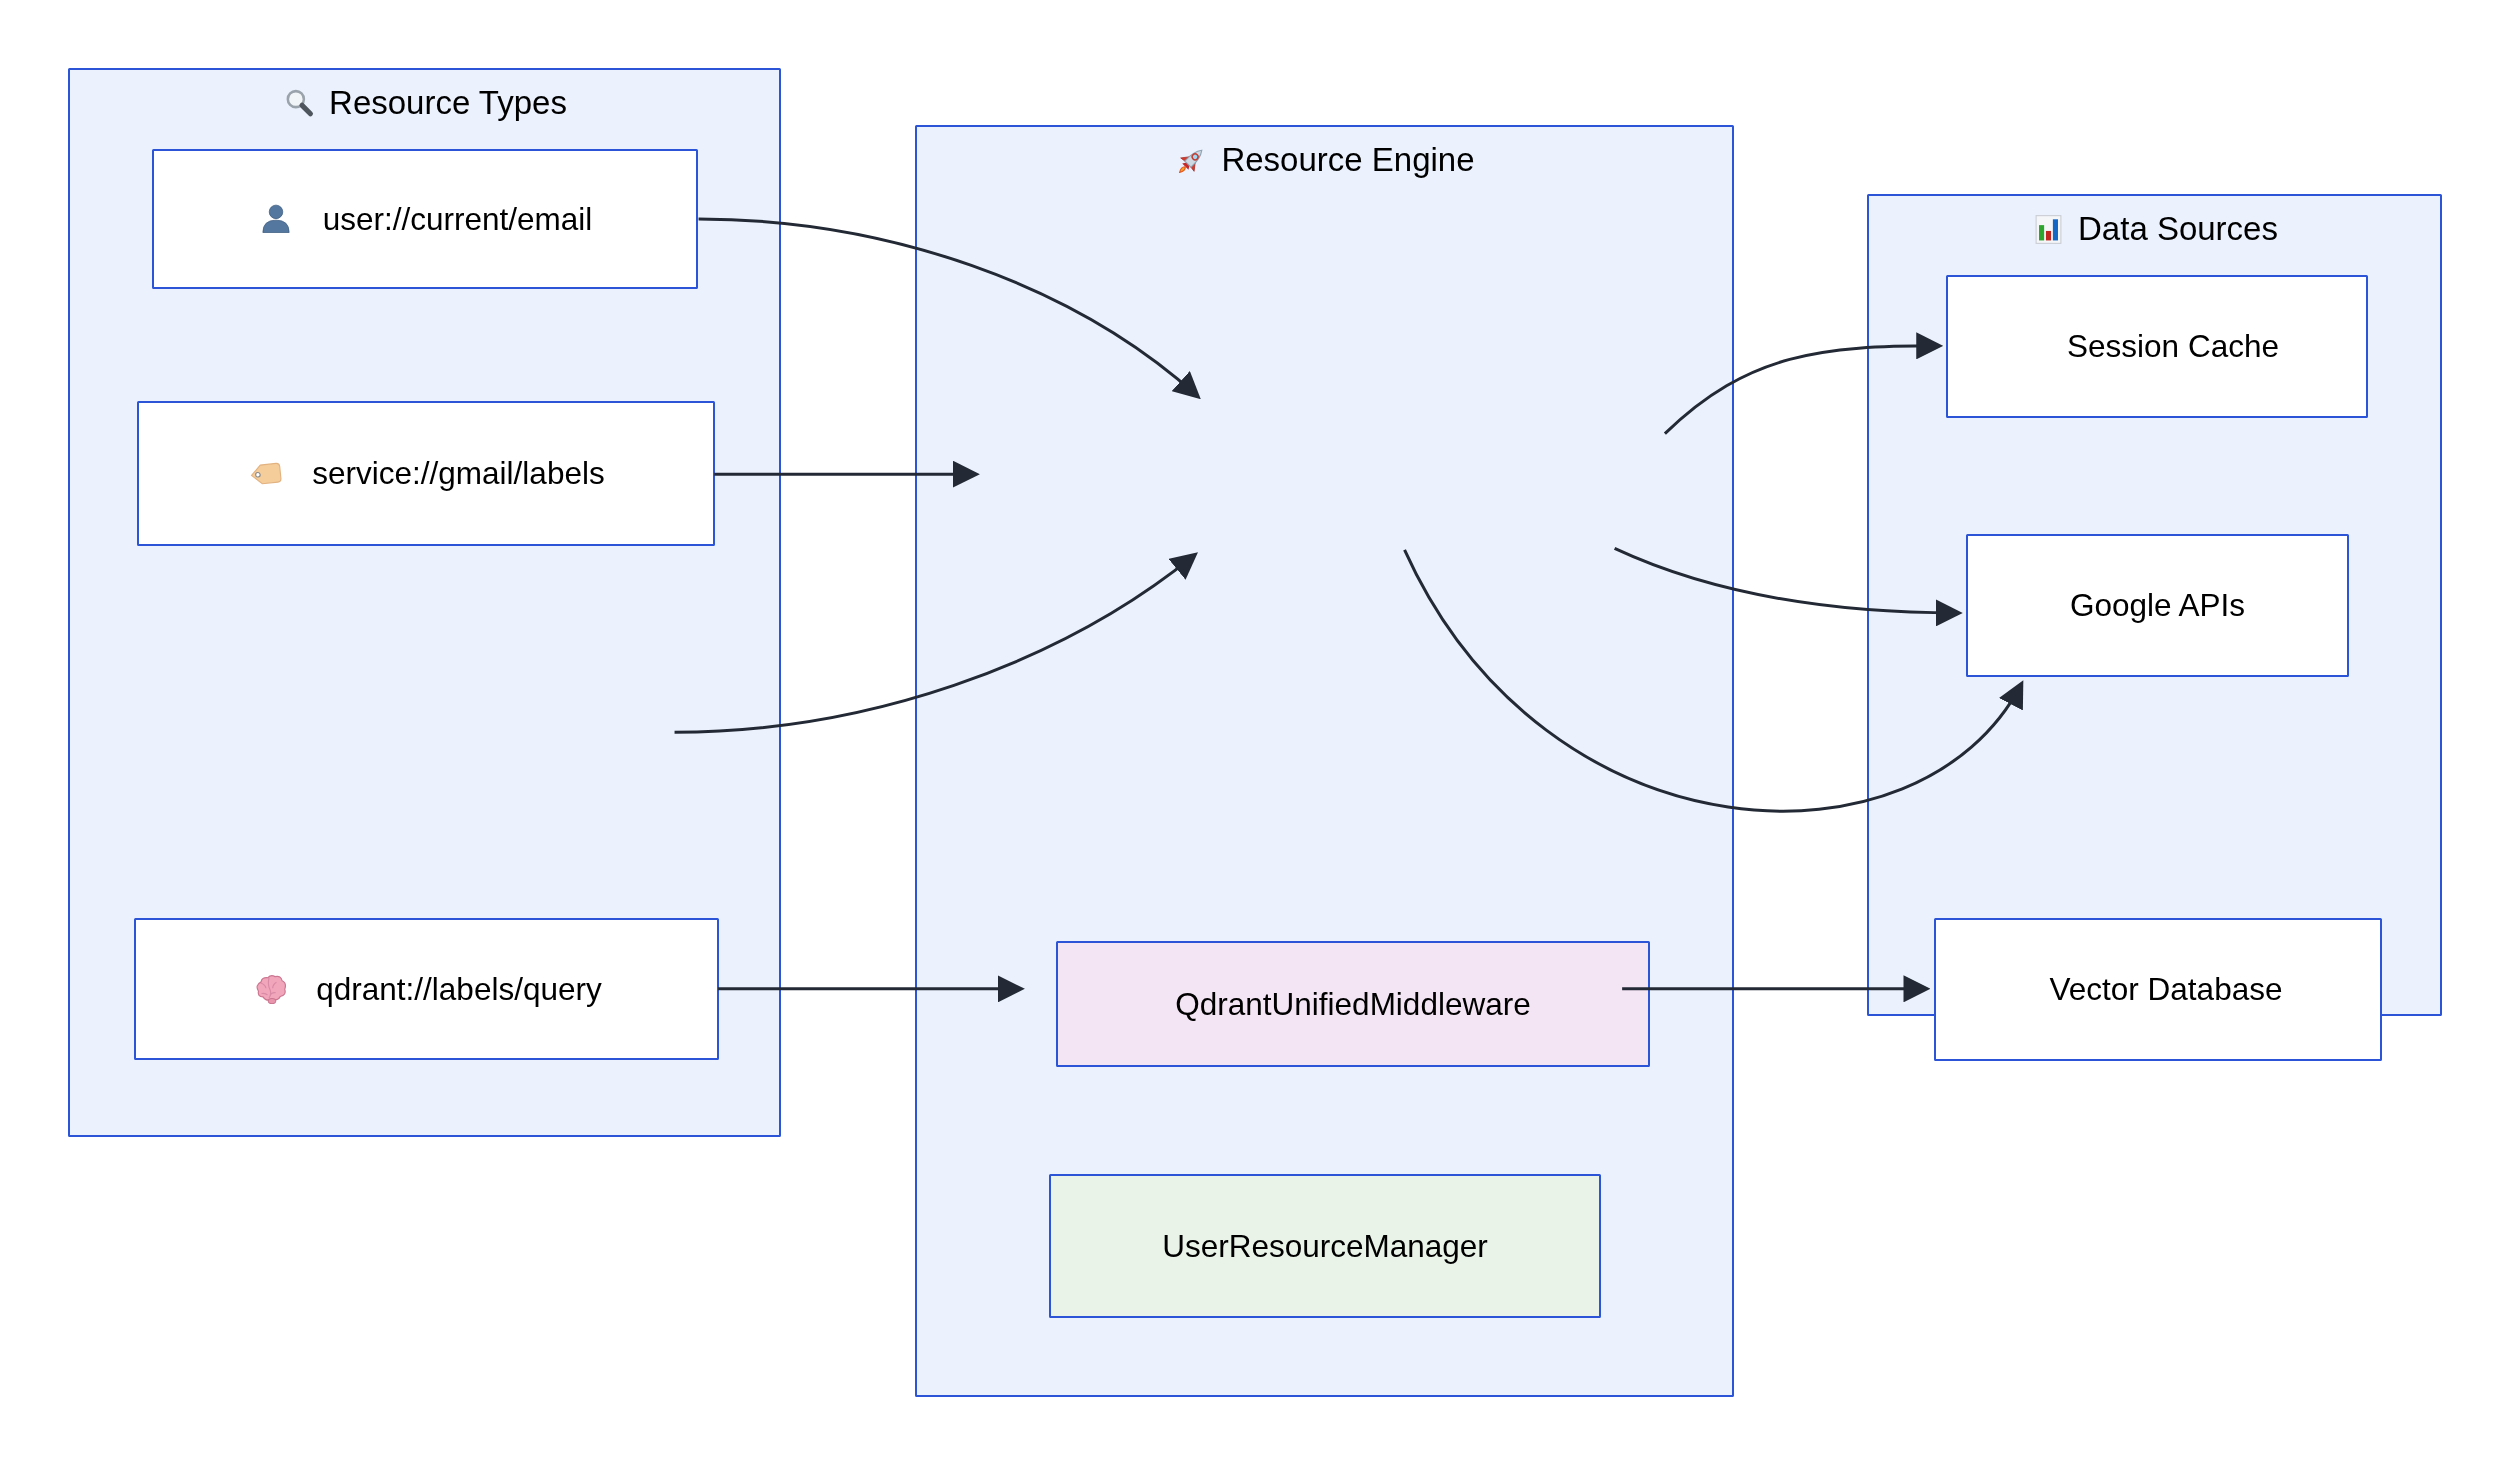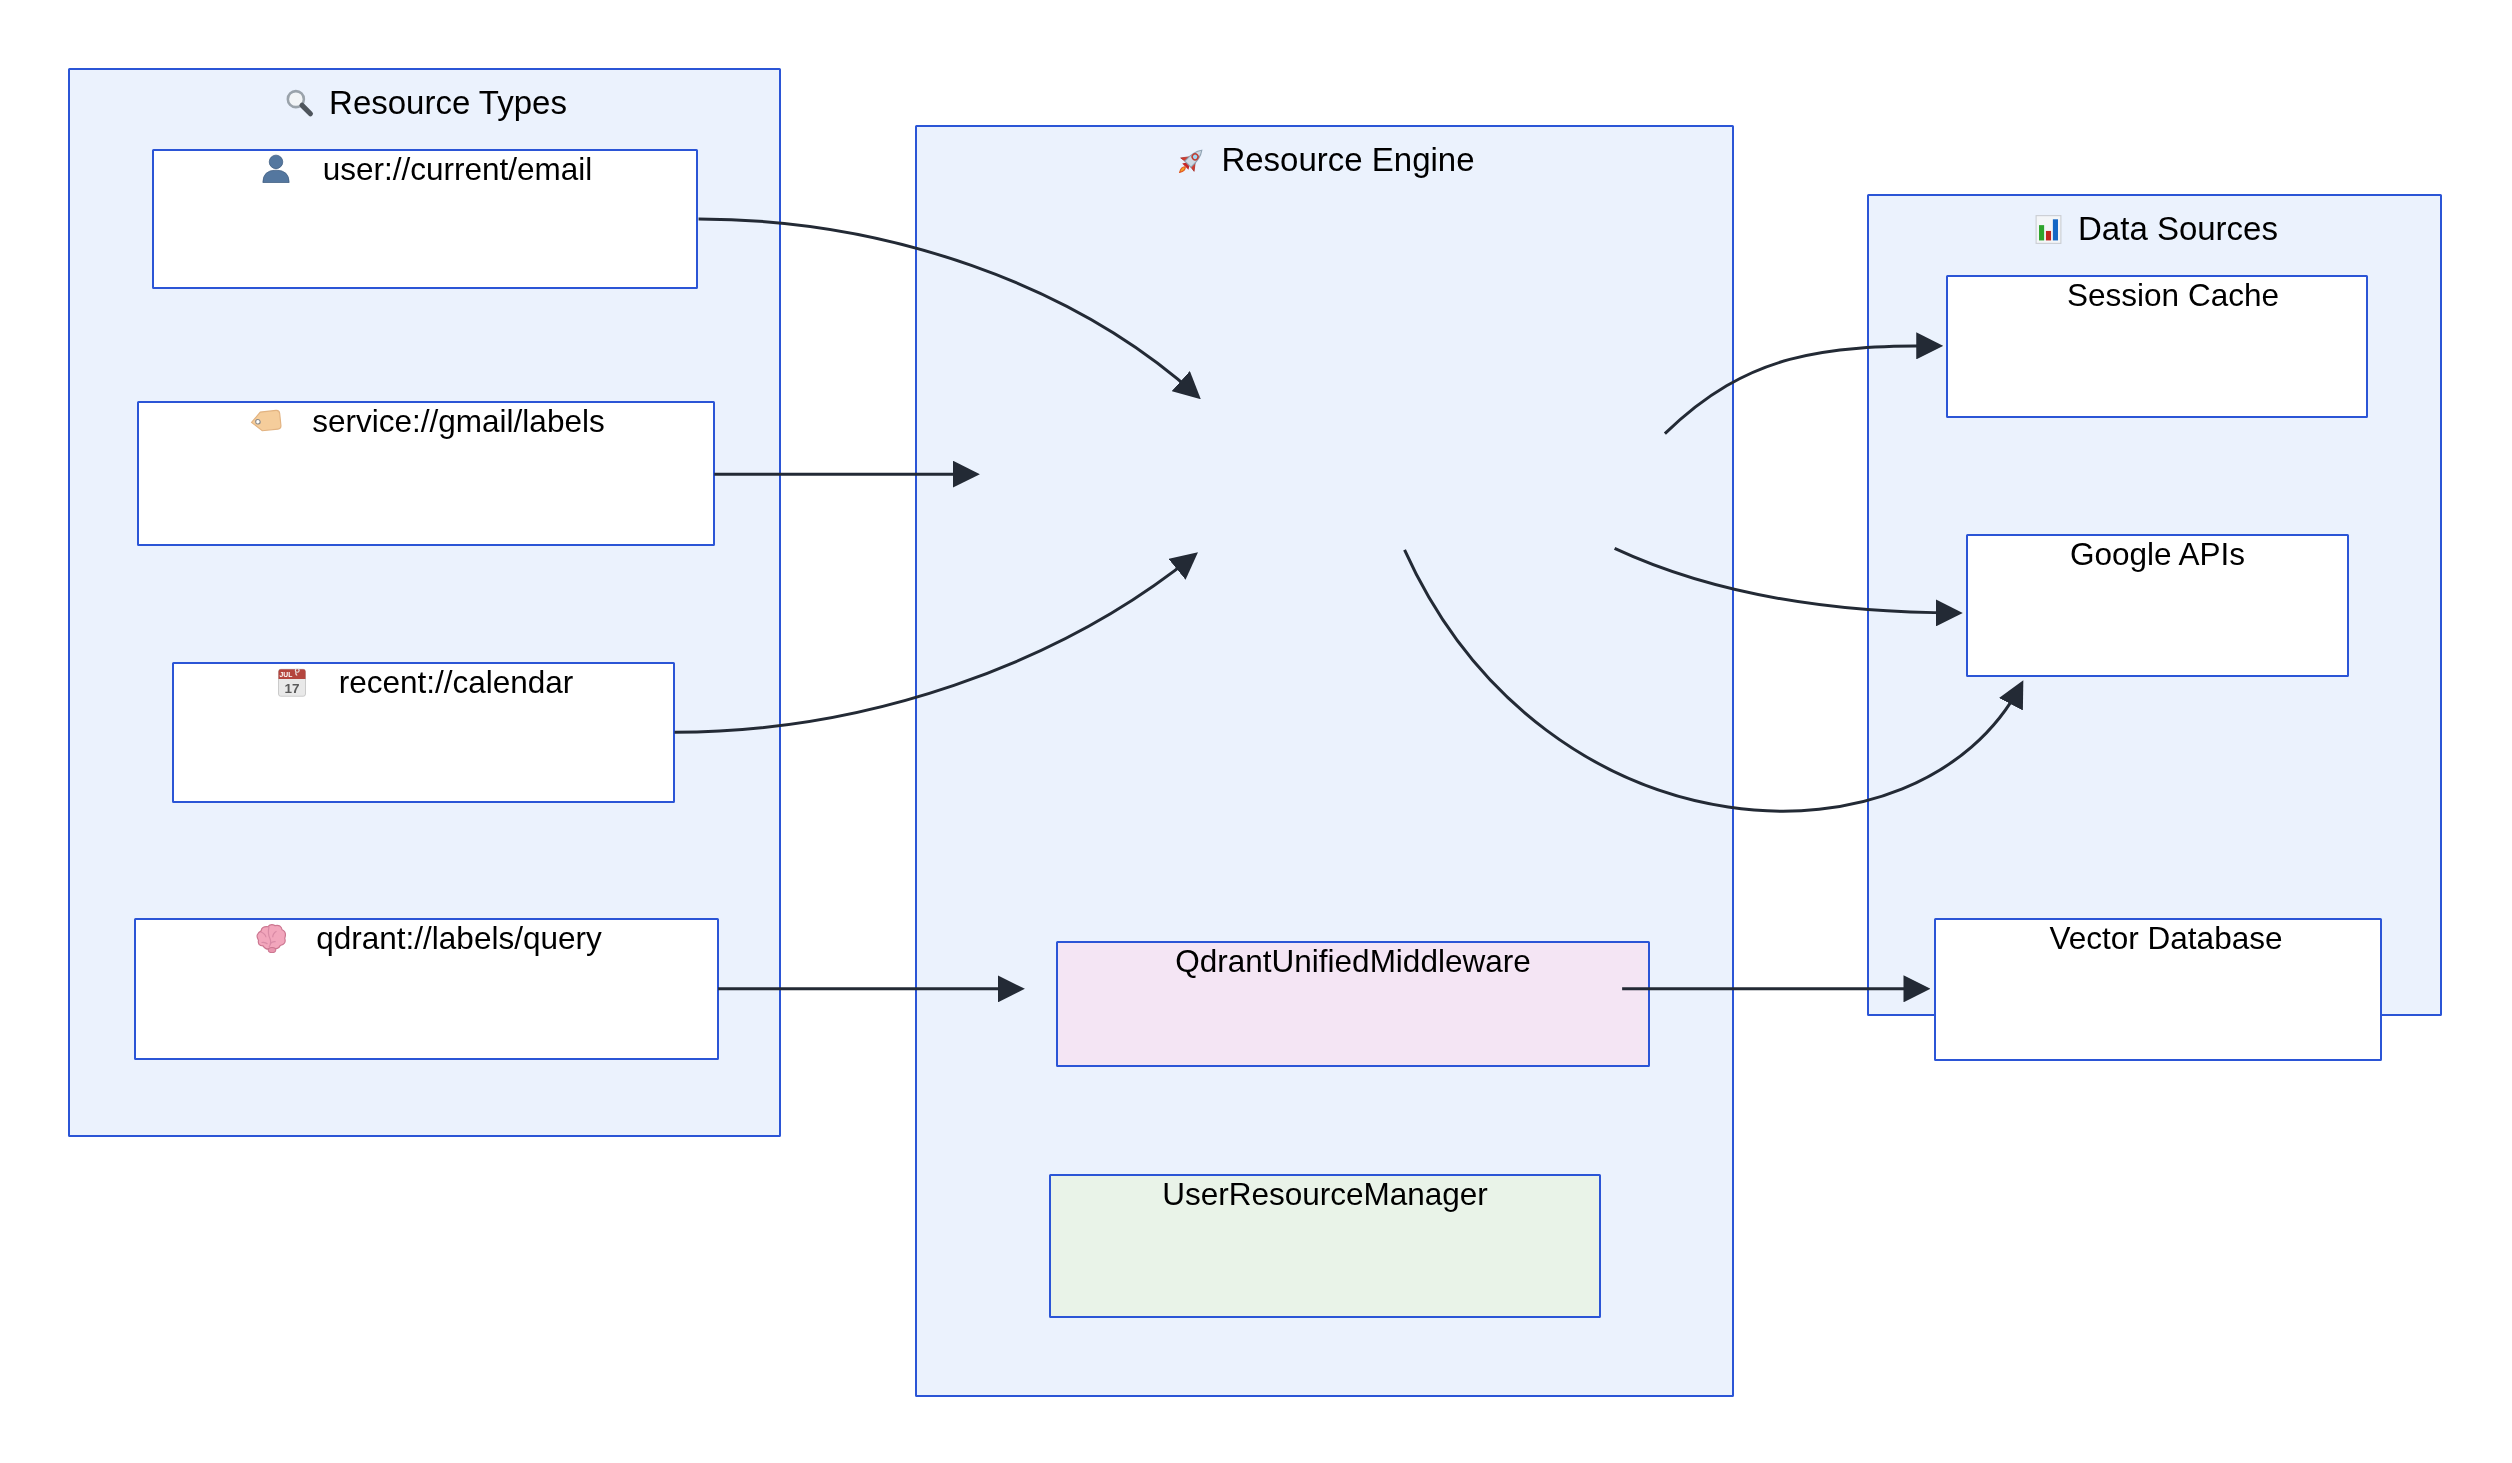--- a/index.html
+++ b/index.html
@@ -39,21 +39,21 @@
     white-space: nowrap;
   }
   .cluster-title svg { display: block; }
   .node {
     position: absolute;
     background: #ffffff;
     border: 2.3px solid #2B55D6;
     border-radius: 1.5px;
     box-sizing: border-box;
     display: flex;
-    align-items: flex-start;
+    align-items: center;
     justify-content: center;
     gap: 29px;
     font-size: 31.5px;
     white-space: nowrap;
     z-index: 3;
   }
   .node svg { display: block; }
   .node.fill-cyan  { background: #DFF4FB; }
   .node.fill-pink  { background: #F4E5F4; }
   .node.fill-green { background: #E9F3E8; }
@@ -135,33 +135,20 @@
       <svg width="36" height="36" viewBox="0 0 48 48">
         <g transform="rotate(-6 24 24)">
           <path d="M6 24 L19 11.5 L40 11.5 Q44.5 11.5 44.5 16 L44.5 32 Q44.5 36.5 40 36.5 L19 36.5 Z" fill="#F5CD9B" stroke="#E2B381" stroke-width="1.5"></path>
           <circle cx="14.5" cy="24" r="3" fill="#FFFFFF" stroke="#8A8A8A" stroke-width="1.5"></circle>
         </g>
       </svg>
     </span>
     <span>service://gmail/labels</span>
   </div>
 
-  <div class="node" style="left:172px; top:662px; width:503px; height:141px;">
-    <span>
-      <svg width="36" height="36" viewBox="0 0 48 48" style="font-size:42px">
-        <rect x="6" y="7" width="36" height="36" rx="3" fill="#E9E9E9" stroke="#BDBDBD" stroke-width="1"></rect>
-        <path d="M6 10 Q6 7 9 7 L39 7 Q42 7 42 10 L42 20 L6 20 Z" fill="#B4453E"></path>
-        <text x="16" y="17" font-size="9" font-weight="bold" fill="#FFFFFF" text-anchor="middle" font-family="Liberation Sans, sans-serif">JUL</text>
-        <text x="24" y="38" font-size="18" font-weight="bold" fill="#5A5A5A" text-anchor="middle" font-family="Liberation Sans, sans-serif">17</text>
-        <circle cx="31" cy="8.5" r="2.5" fill="none" stroke="#E6E6E6" stroke-width="1.6"></circle>
-        <path d="M29 11 q0 4 2 4" fill="none" stroke="#F0E2E1" stroke-width="1.6"></path>
-      </svg>
-    </span>
-    <span>recent://calendar</span>
-  </div>
 
   <div class="node" style="left:134px; top:918px; width:585px; height:142px;">
     <span>
       <svg width="36" height="36" viewBox="0 0 48 48">
         <path d="M10 27 q-5 -8 3.5 -12.5 q0.5 -6.5 9 -5.5 q4 -4.5 9.5 -1.5 q8 -2 9.5 5.5 q6.5 3 3.5 11.5 q2.5 7.5 -6 9.5 q-3 6 -10.5 4 q-8.5 3 -12.5 -3.5 q-7.5 -0.5 -6 -7.5 z" fill="#F2A6BC" stroke="#CC7791" stroke-width="1.6"></path>
         <path d="M24 9 q-2 9 1 15 q3 6 -1 12" fill="none" stroke="#D98BA6" stroke-width="1.6"></path>
         <path d="M13 16 q6 2 7 7 M34 15 q-5 3 -5 8 M14 30 q5 -1 8 2 M33 29 q-4 -1 -7 2" fill="none" stroke="#D98BA6" stroke-width="1.6"></path>
         <ellipse cx="28" cy="40" rx="5" ry="3.4" fill="#E995AE" stroke="#CC7791" stroke-width="1.4"></ellipse>
       </svg>
     </span>

